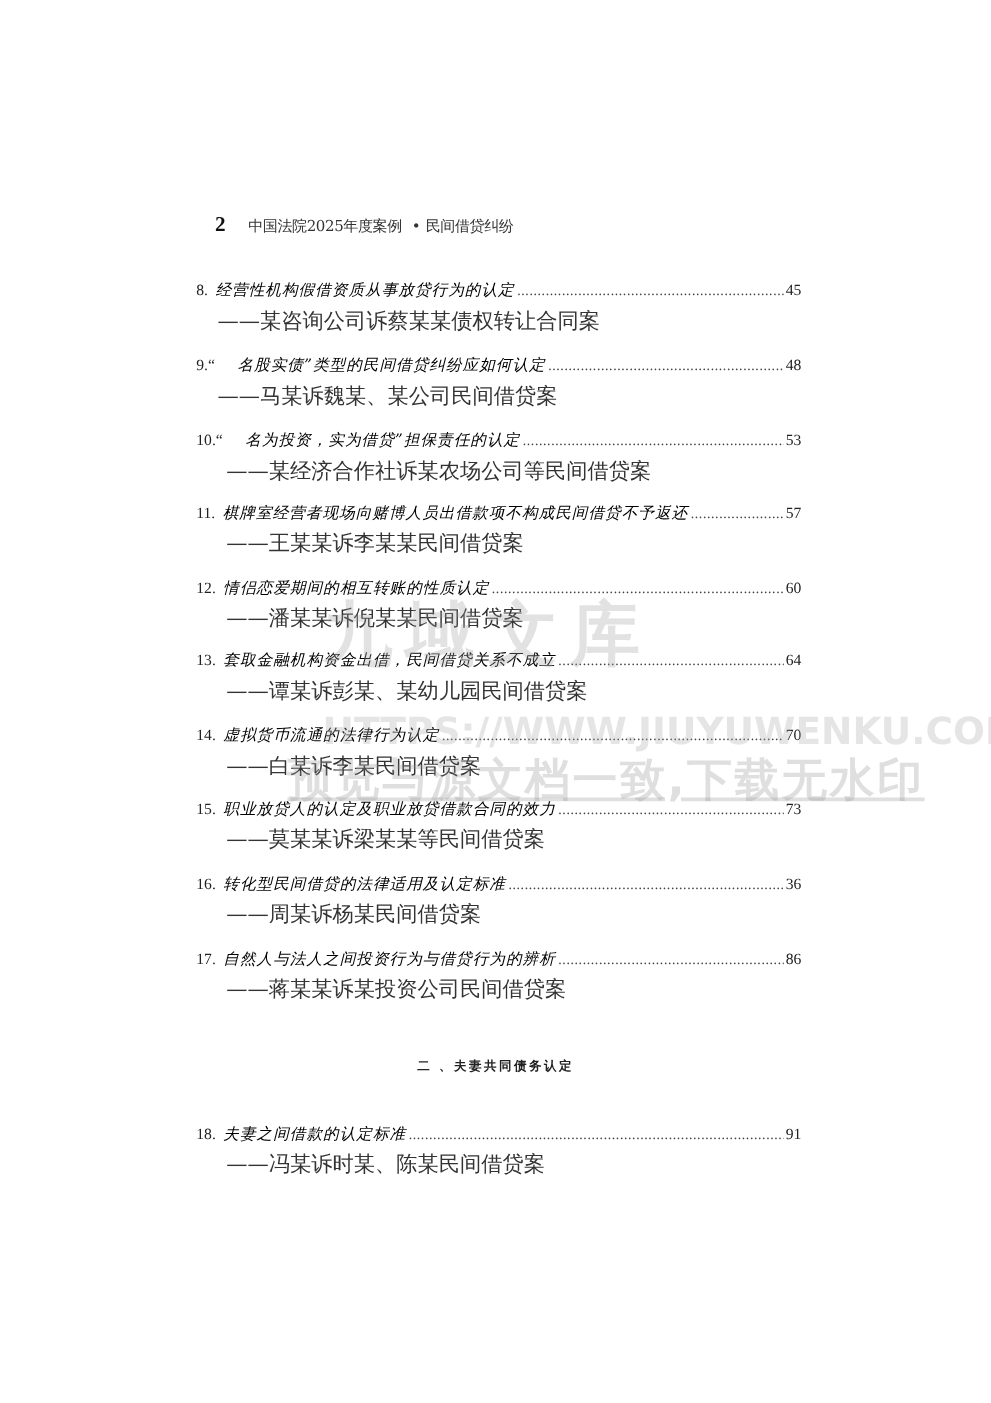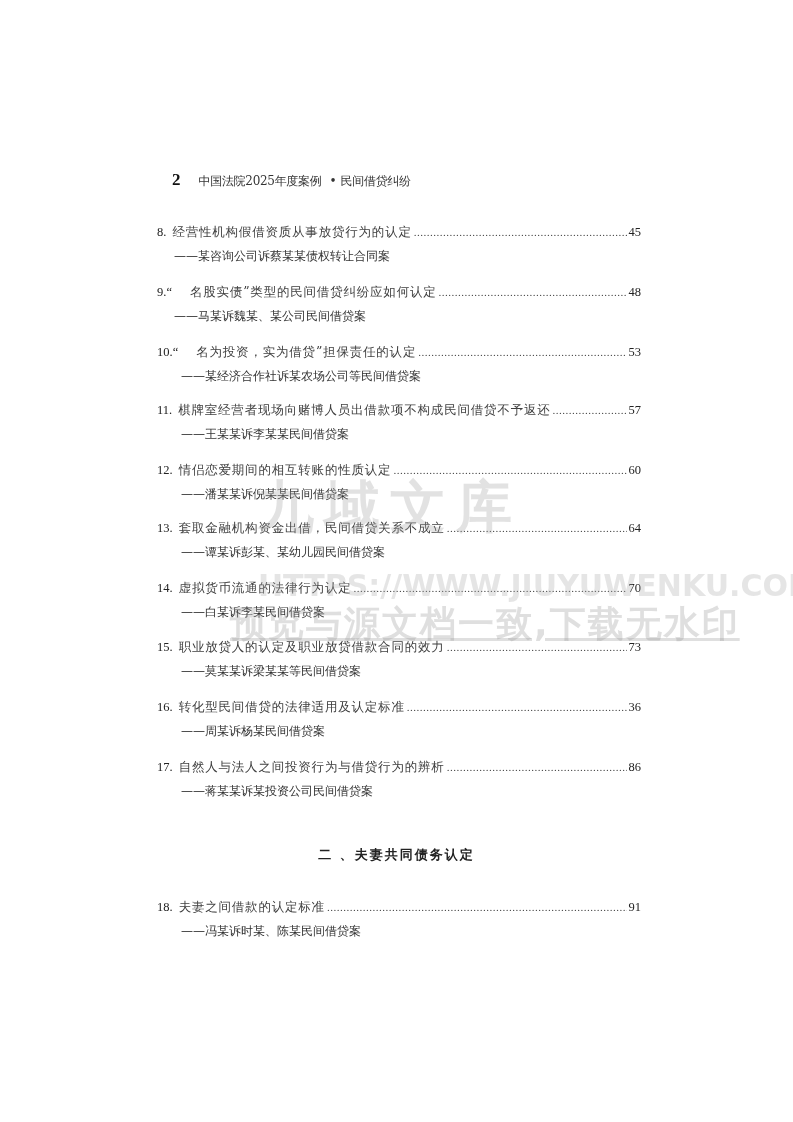--- a/index.html
+++ b/index.html
@@ -54,22 +54,23 @@
       font-size: 12.5px;
       line-height: 16px;
       white-space: nowrap;
     }
     .toc-line .num {
       font-family: "Liberation Serif", serif;
       margin-right: 6px;
       color: #222;
     }
     .toc-line .title {
-      color: #404040;
+      color: #000000;
       letter-spacing: 0.8px;
+      font-style: italic;
     }
     .toc-line .leader {
       flex: 1;
       overflow: hidden;
       margin: 0 2px;
       color: #444;
       font-family: "Liberation Serif", serif;
       font-size: 11px;
       letter-spacing: 0.5px;
     }
@@ -77,34 +78,34 @@
       content: "..........................................................................................................................................................................................................";
     }
     .toc-line .page {
       position: static;
       width: auto;
       height: auto;
       font-family: "Liberation Serif", serif;
       color: #222;
     }
     .toc-sub {
-      font-size: 12px;
+      font-size: 17px;
       line-height: 16px;
       margin-top: 8px;
       margin-left: 17px;
       color: #333;
       white-space: nowrap;
     }
     .section-heading {
       position: absolute;
       left: 0;
       width: 793px;
       top: 846px;
       text-align: center;
-      font-size: 13px;
+      font-size: 10px;
       font-weight: bold;
       letter-spacing: 2px;
       color: #222;
       font-family: "DejaVu Sans", sans-serif;
     }
     .watermark {
       position: absolute;
       pointer-events: none;
       color: rgba(150,150,150,0.28);
       font-family: "DejaVu Sans", sans-serif;

